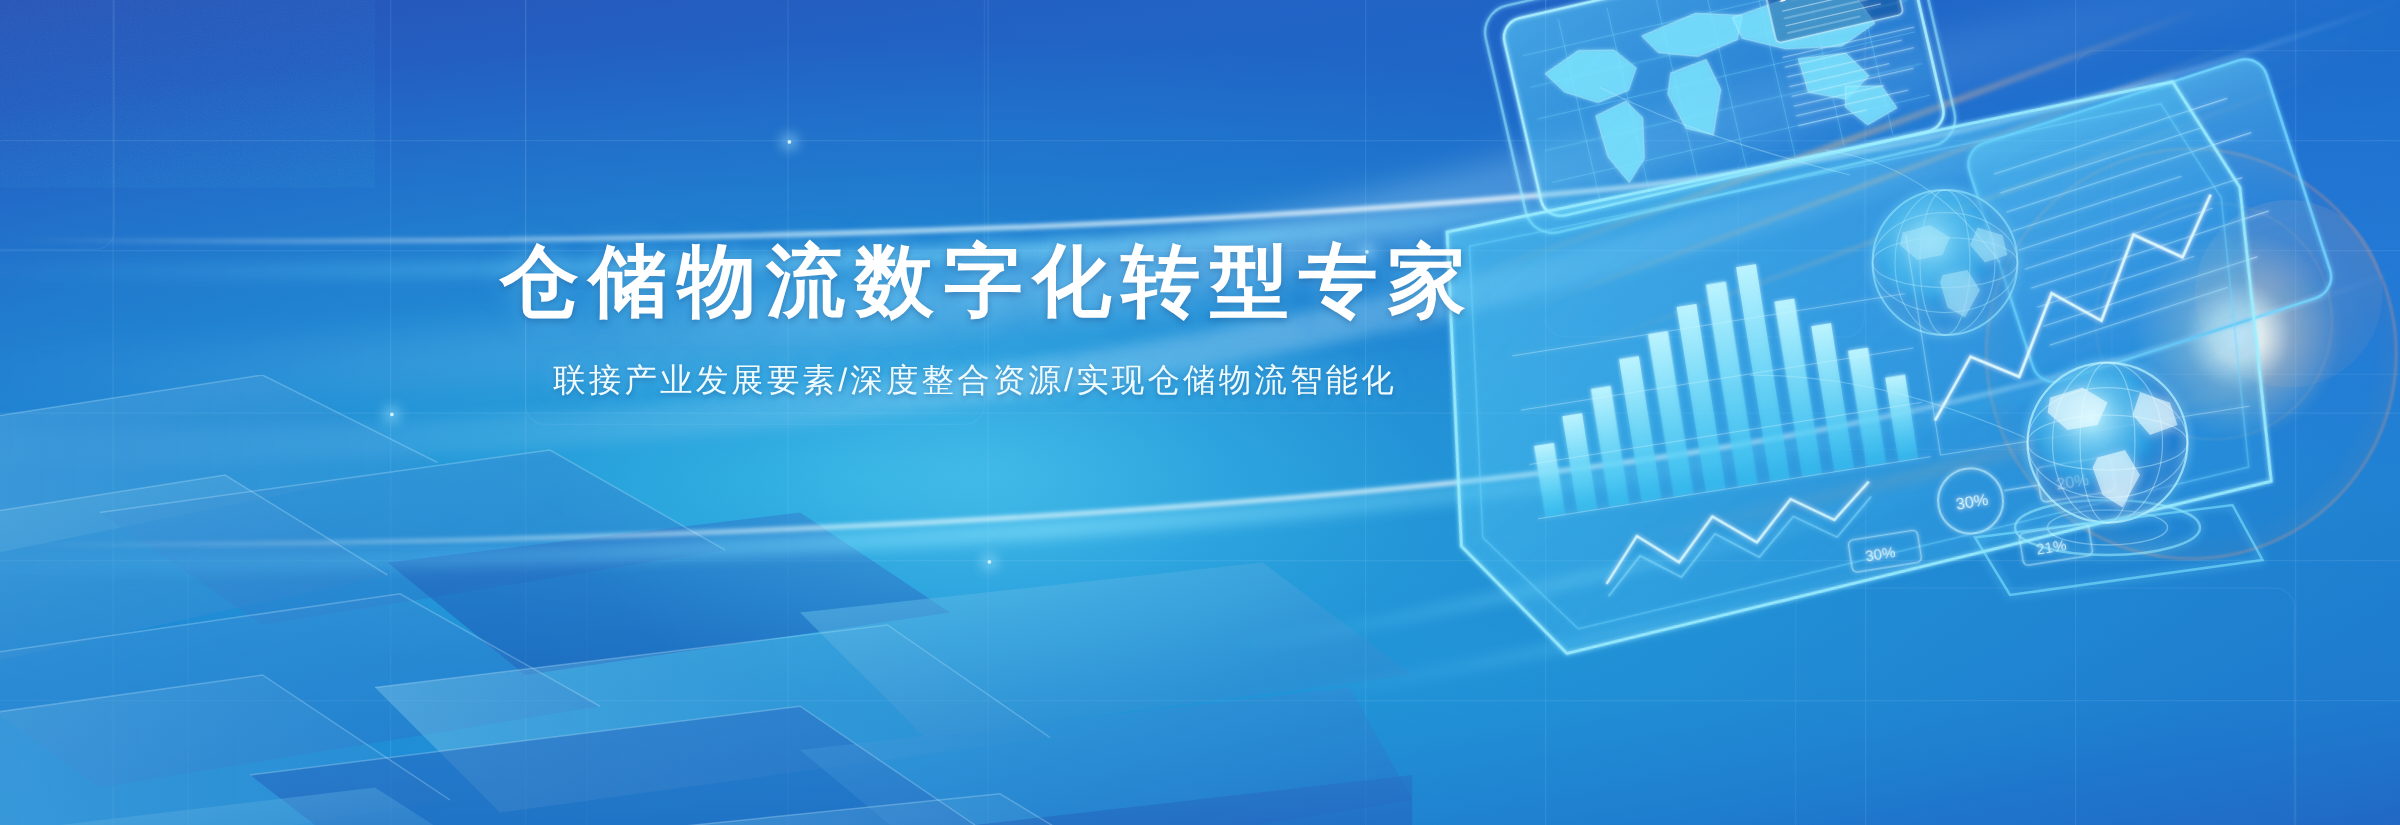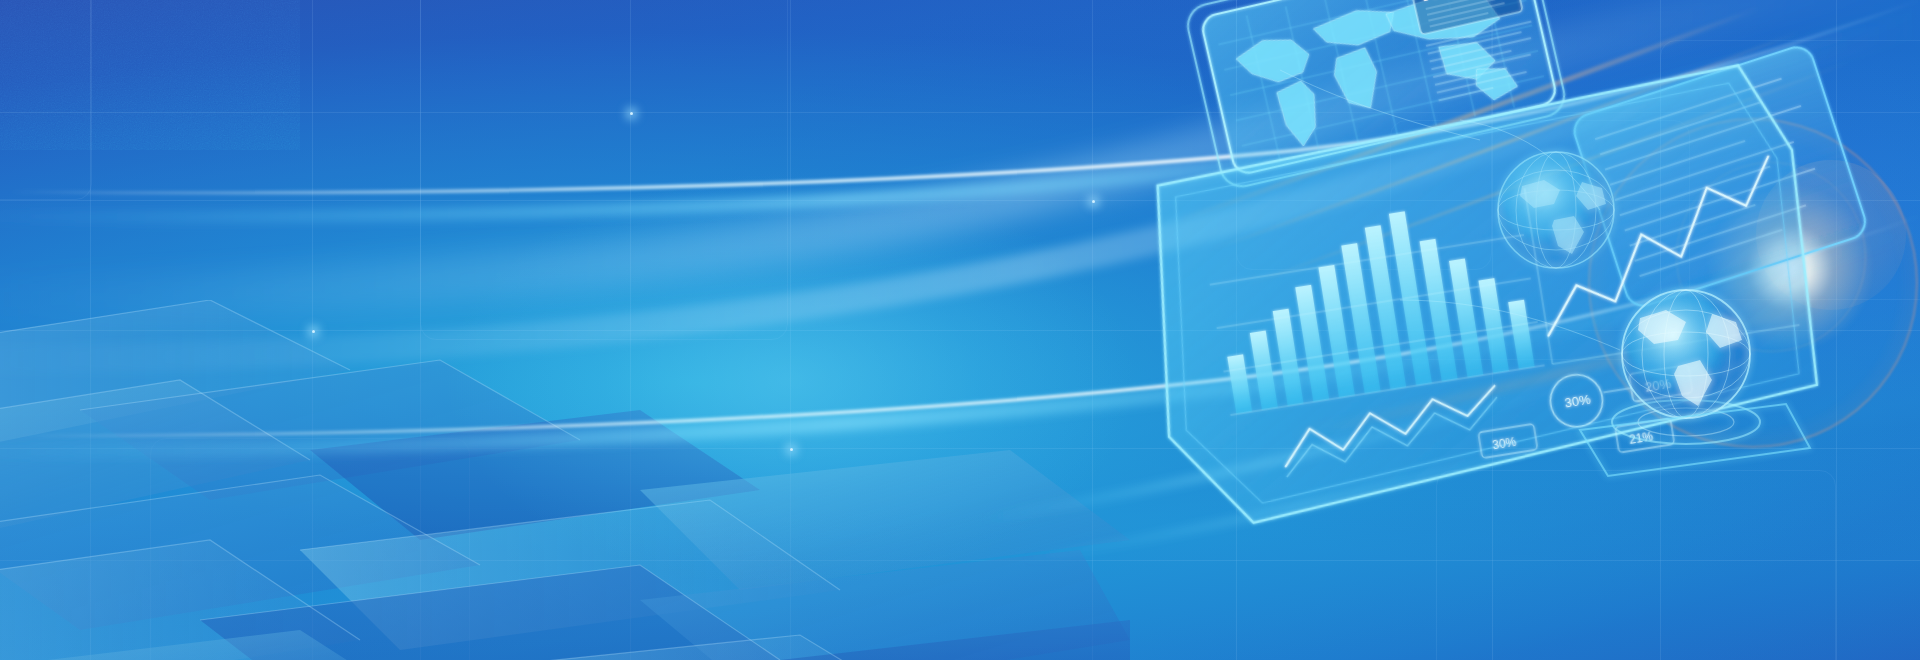--- a/index.html
+++ b/index.html
@@ -415,20 +415,24 @@
       <path d="M -20,150 L 186,124 L 210,168 L 8,196 Z" fill="none" stroke="#7fe2ff" stroke-opacity=".6" stroke-width="2"></path>
     </g>
 
     <g stroke="#bdf2ff" stroke-opacity=".35" stroke-width="1" fill="none">
       <path d="M 360,120 C 430,130 470,170 500,210"></path>
       <path d="M 300,300 C 380,300 450,320 520,350"></path>
       <path d="M 180,70 C 240,100 300,120 380,140"></path>
     </g>
   </svg>
 
+  <div class="copy">
+    <h1 class="headline">仓储物流数字化转型专家</h1>
+    <p class="subline">联接产业发展要素/深度整合资源/实现仓储物流智能化</p>
+  </div>
 
   <svg class="grain">
     <filter id="noiseF">
       <feTurbulence type="fractalNoise" baseFrequency="0.85" numOctaves="3" stitchTiles="stitch"></feTurbulence>
       <feColorMatrix type="saturate" values="0"></feColorMatrix>
     </filter>
     <rect width="100%" height="100%" filter="url(#noiseF)"></rect>
   </svg>
 
 </div>

